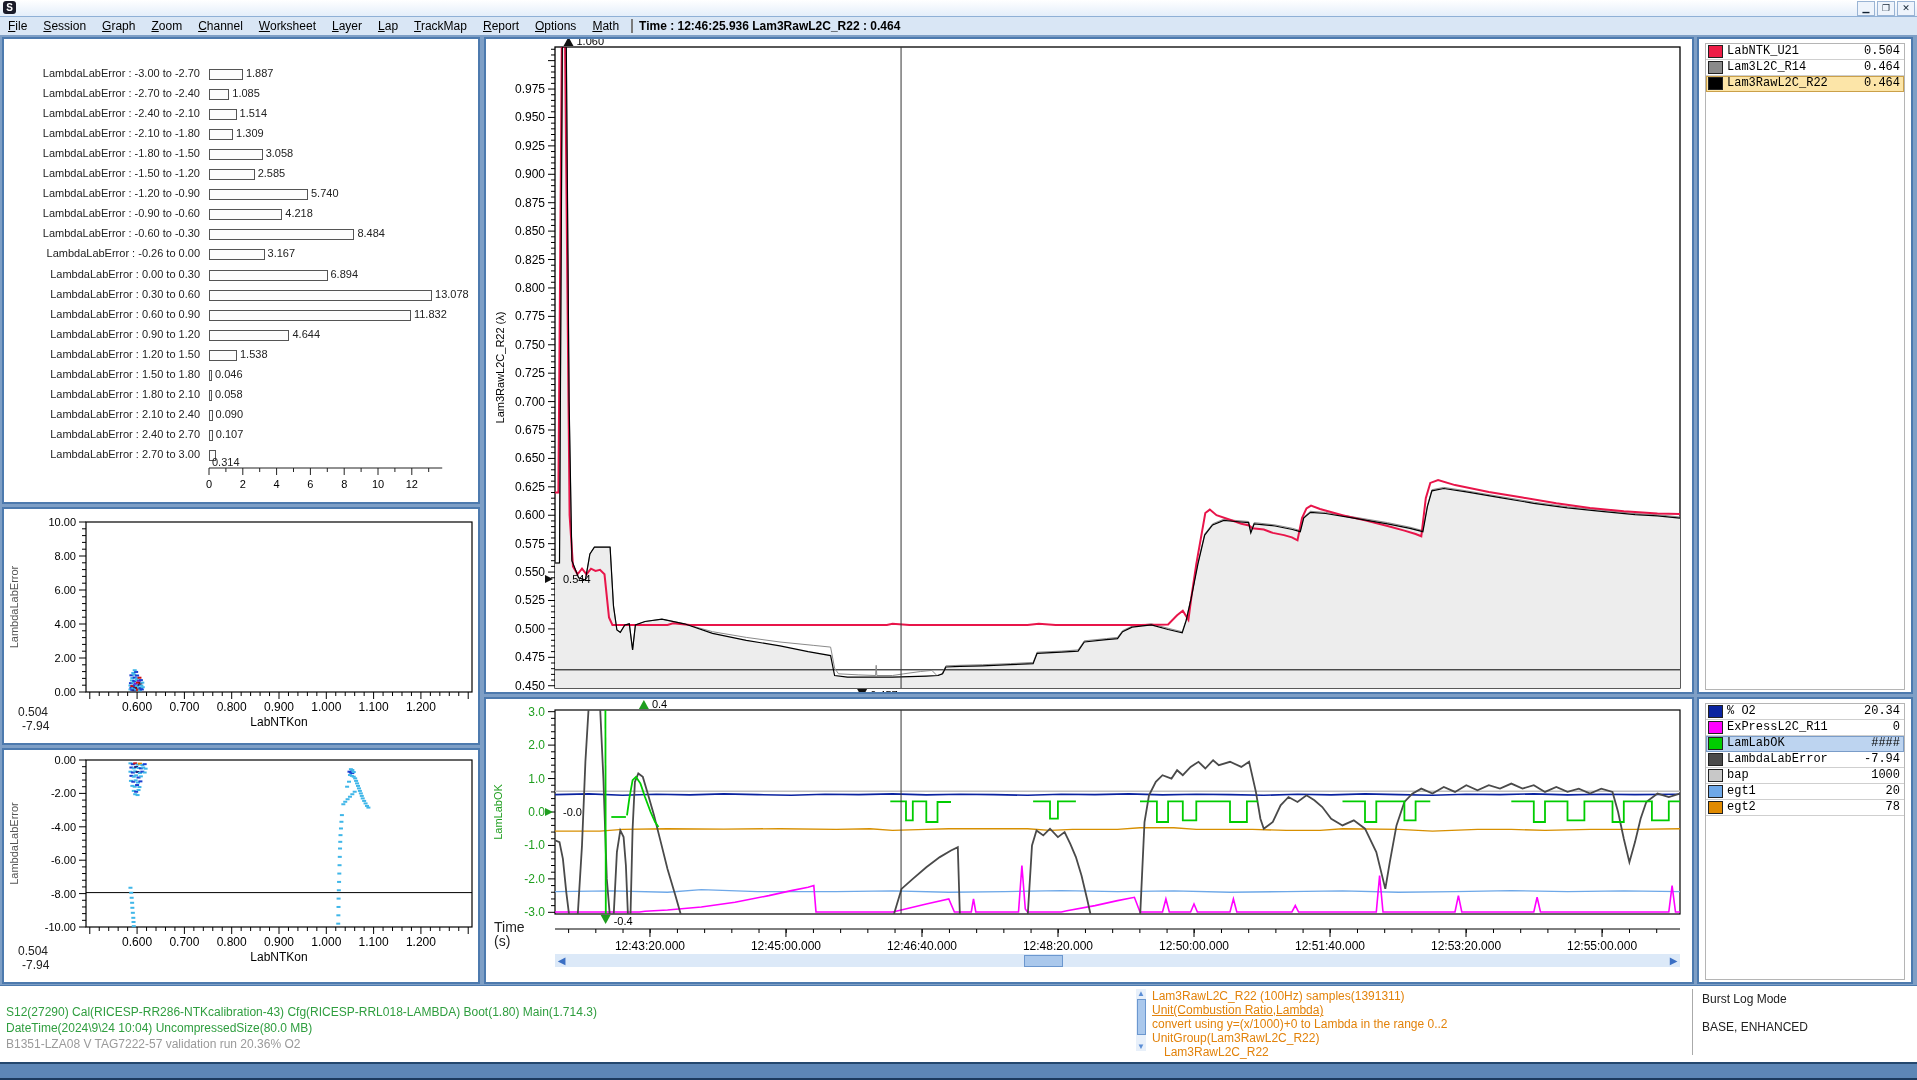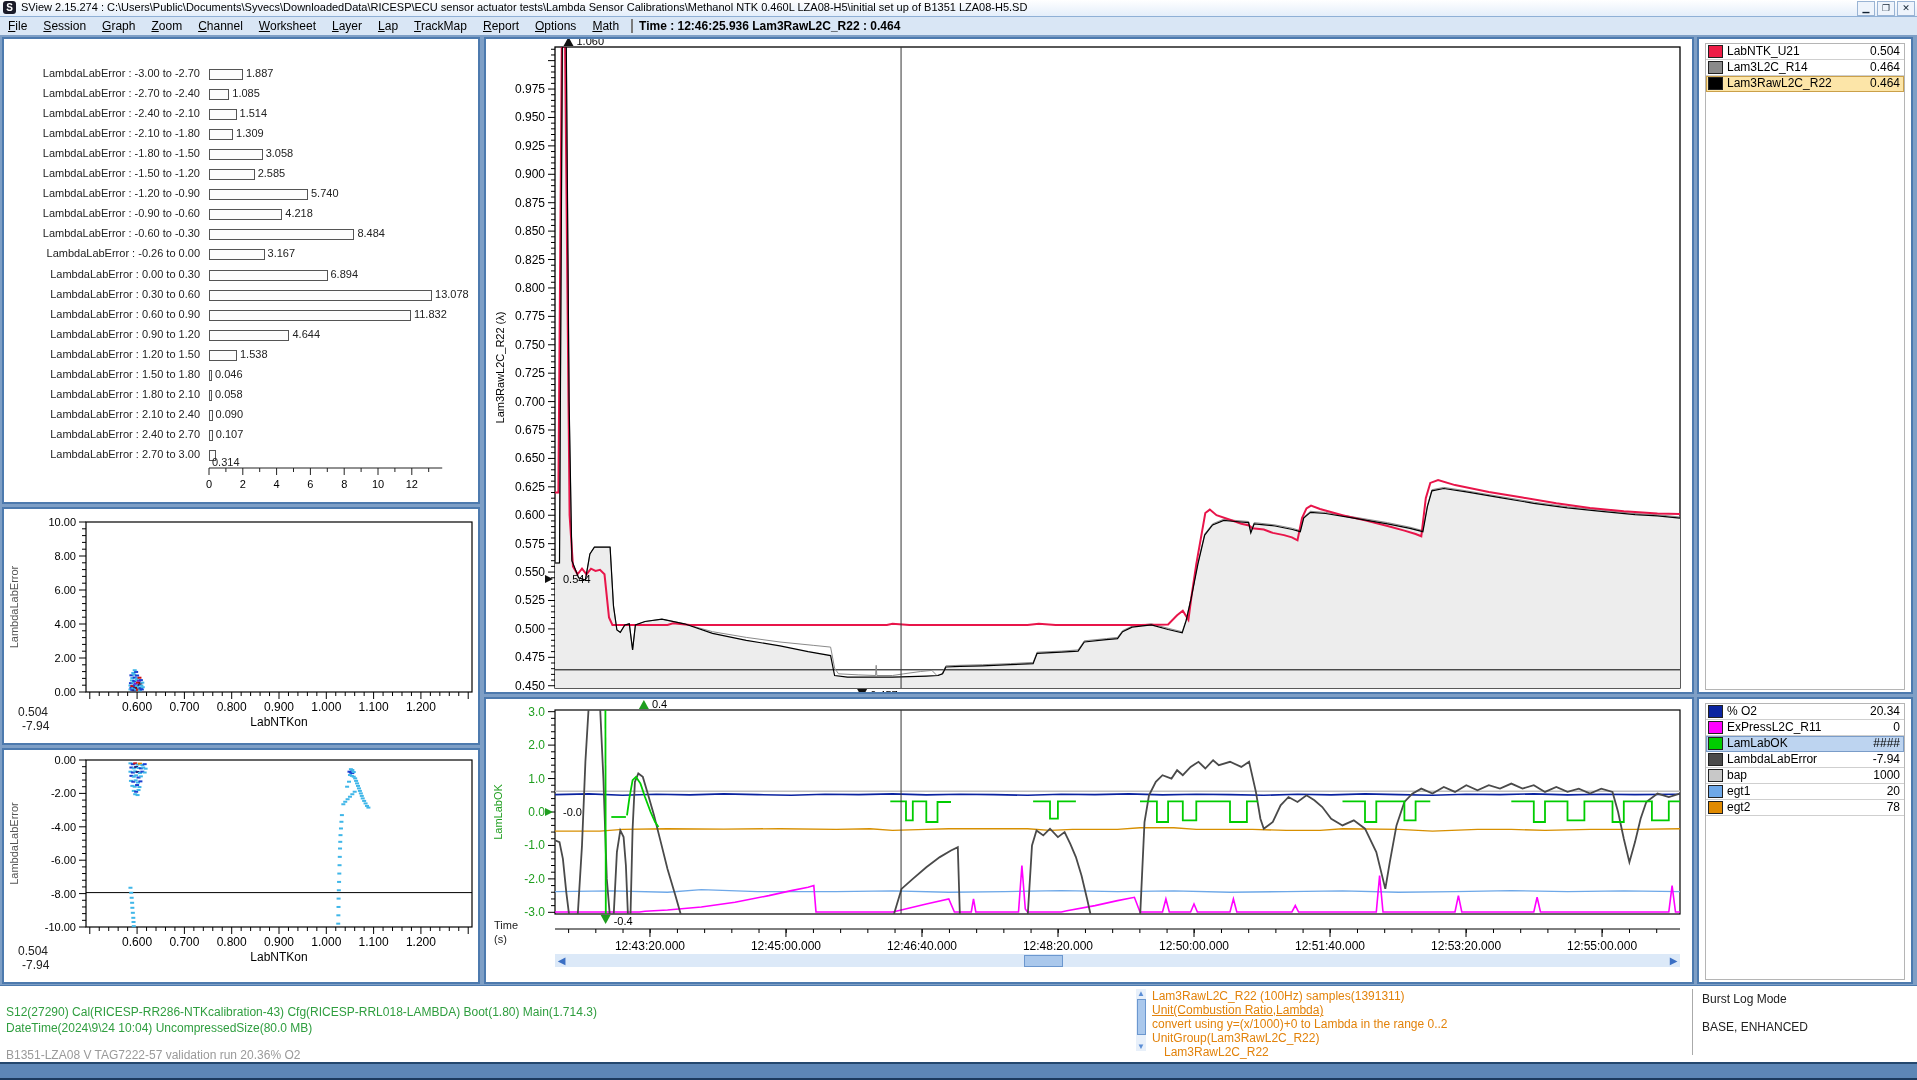--- a/index.html
+++ b/index.html
@@ -24,21 +24,21 @@
   #workspace{position:absolute;left:0;top:35px;width:1917px;height:949px;background:#7e9fc6;}
   .panel{position:absolute;background:#ffffff;border:2px solid #4d7aae;box-sizing:border-box;}
   svg{position:absolute;left:0;top:0;}
   svg text{font-family:"Liberation Sans","DejaVu Sans",sans-serif;}
   
   #hist-rows .hrow{position:absolute;left:0;height:14px;width:470px;font-size:11px;color:#222;}
   .hlabel{position:absolute;left:0;width:196px;text-align:right;top:0;}
   .hbar{position:absolute;top:2px;height:9px;background:#fdfdfd;border:1px solid #555;}
   .hval{position:absolute;top:0;}
   
-  .lbox{position:absolute;left:6px;top:4px;border:1px solid #b5b5b5;background:#fff;}
+  .lbox{position:absolute;left:6px;top:4px;border:1px solid #b5b5b5;background:#fff;font-family:Liberation Mono, monospace;}
   .lrow{position:relative;height:15px;border-bottom:1px solid #cfcfcf;font-size:12px;background:#fff;}
   .lrow .sw{position:absolute;left:2px;top:1px;width:13px;height:11px;border:1px solid #222;}
   .lrow .nm{position:absolute;left:21px;top:0;line-height:15px;}
   .lrow .vl{position:absolute;right:4px;top:0;line-height:15px;}
   .lrow.hl-selected{background:#fce5a8;outline:1px solid #caa04a;outline-offset:-1px;}
   .lrow.hl-active{background:#bdd4f0;outline:1px solid #7a9cc8;outline-offset:-1px;}
   
   .tscroll{position:absolute;background:#dce9f8;height:13px;}
   .tarrow{position:absolute;top:0;width:13px;height:13px;color:#3b6fc4;font-size:10px;line-height:13px;text-align:center;}
   .tthumb{position:absolute;top:1px;height:10px;background:#aac8ec;border:1px solid #6b97cf;}
@@ -47,30 +47,29 @@
   .sline{position:absolute;white-space:nowrap;font-size:12px;}
   .green{color:#2f9e3f;} .greyline{color:#9a9a9a;} .orange{color:#e2820a;} .black{color:#222;}
   #vscroll-mini{position:absolute;left:1136px;top:3px;width:10px;height:62px;background:#e8f0fa;}
   #vscroll-mini .va{position:absolute;left:0;width:10px;height:9px;color:#5b8ed6;font-size:8px;text-align:center;line-height:9px;}
   #vscroll-mini .vt{position:absolute;left:1px;top:10px;width:7px;height:34px;background:#aac8ec;border:1px solid #6b97cf;}
   #status-div{position:absolute;left:1692px;top:3px;height:66px;border-left:1px solid #aaa;}
   
   #bottomframe{position:absolute;left:0;top:1062px;width:1917px;height:18px;
     background:linear-gradient(#24476e 0 2px,#5d86b6 2px 16px,#1c3a5e 16px 18px);}
   .cornerval{position:absolute;font-size:12px;color:#222;}
-  .axhint{position:absolute;font-size:11px;color:#222;}
+  .axhint{position:absolute;font-size:14px;color:#222;}
 </style>
 </head>
 <body>
 
 <div id="win">
 
   <div id="titlebar">
     <div id="appicon">S</div>
-    <div id="apptitle">SView 2.15.274   :   C:\Users\Public\Documents\Syvecs\DownloadedData\RICESP\ECU sensor actuator tests\Lambda Sensor Calibrations\Methanol NTK 0.460L LZA08-H5\initial set up of B1351 LZA08-H5.SD</div>
     <div id="winbtns">
         <span class="wbtn">▁</span>
         <span class="wbtn">❐</span>
         <span class="wbtn">✕</span>
       </div>
   </div>
 
   <div id="menubar">
     <span id="menu-items" style="display:flex;">
         <span class="mitem"><u>F</u>ile</span>
@@ -890,21 +889,21 @@
             <span class="vl">78</span>
           </div>
         </div>
     </div>
 
   </div>
 
   <div id="statusbar">
     <span class="sline green" style="left:6px;top:19px;">S12(27290) Cal(RICESP-RR286-NTKcalibration-43) Cfg(RICESP-RRL018-LAMBDA) Boot(1.80) Main(1.714.3)</span>
     <span class="sline green" style="left:6px;top:35px;">DateTime(2024\9\24 10:04) UncompressedSize(80.0 MB)</span>
-    <span class="sline greyline" style="left:6px;top:62px;">B1351-LZA08 V TAG7222-57 validation run 20.36% O2</span>
+    <span class="sline greyline" style="left:6px;top:51px;">B1351-LZA08 V TAG7222-57 validation run 20.36% O2</span>
 
     <div id="vscroll-mini">
       <span class="va" style="top:0;">▲</span>
       <div class="vt"></div>
       <span class="va" style="bottom:0;">▼</span>
     </div>
 
     <span class="sline orange" style="left:1152px;top:3px;">Lam3RawL2C_R22 (100Hz) samples(1391311)</span>
     <span class="sline orange" style="left:1152px;top:17px;text-decoration:underline;">Unit(Combustion Ratio,Lambda)</span>
     <span class="sline orange" style="left:1152px;top:31px;">convert using y=(x/1000)+0 to Lambda in the range 0..2</span>

